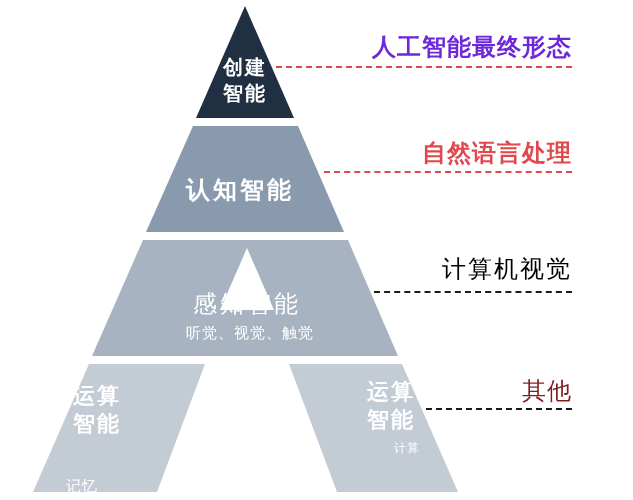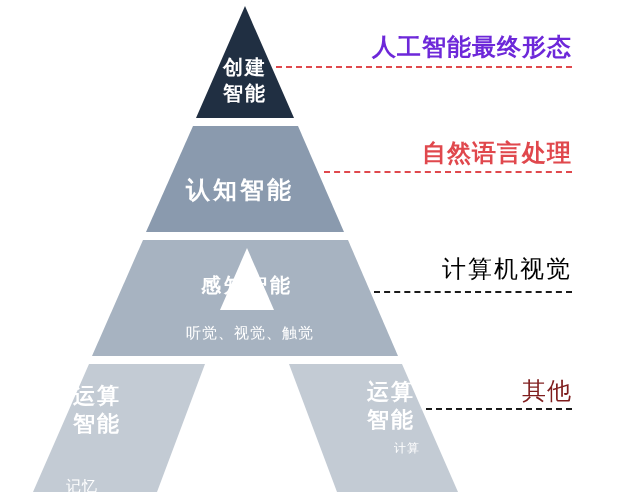--- a/index.html
+++ b/index.html
@@ -24,21 +24,21 @@
   .bt {
     position: absolute;
     color: #ffffff;
     text-align: center;
     transform: translateX(-50%);
     white-space: nowrap;
   }
   .t1       { left: 245px; top: 54px;  font-size: 20px; font-weight: bold; line-height: 26px; letter-spacing: 2px; }
   .t2-title { left: 240px; top: 174px; font-size: 24px; font-weight: bold; letter-spacing: 3px; }
   .t2-sub   { left: 243px; top: 195px; font-size: 15px; letter-spacing: 1px; }
-  .t3-title { left: 247px; top: 272px; font-size: 20px; font-weight: bold; letter-spacing: 3px; }
+  .t3-title { left: 247px; top: 288px; font-size: 24px; font-weight: normal; letter-spacing: 3px; }
   .t3-sub   { left: 250px; top: 324px; font-size: 15px; letter-spacing: 1px; }
   .t4l      { left: 97px;  top: 382px; font-size: 22px; font-weight: bold; line-height: 28px; letter-spacing: 2px; }
   .t4l-cap  { left: 82px;  top: 444px; font-size: 15px; letter-spacing: 1px; margin-top: 33px; }
   .t4r      { left: 391px; top: 378px; font-size: 22px; font-weight: bold; line-height: 28px; letter-spacing: 2px; }
   .t4r-cap  { left: 407px; top: 440px; font-size: 12px; letter-spacing: 1px; }
   
   .ann-label {
     position: absolute;
     right: 11px;
     white-space: nowrap;

